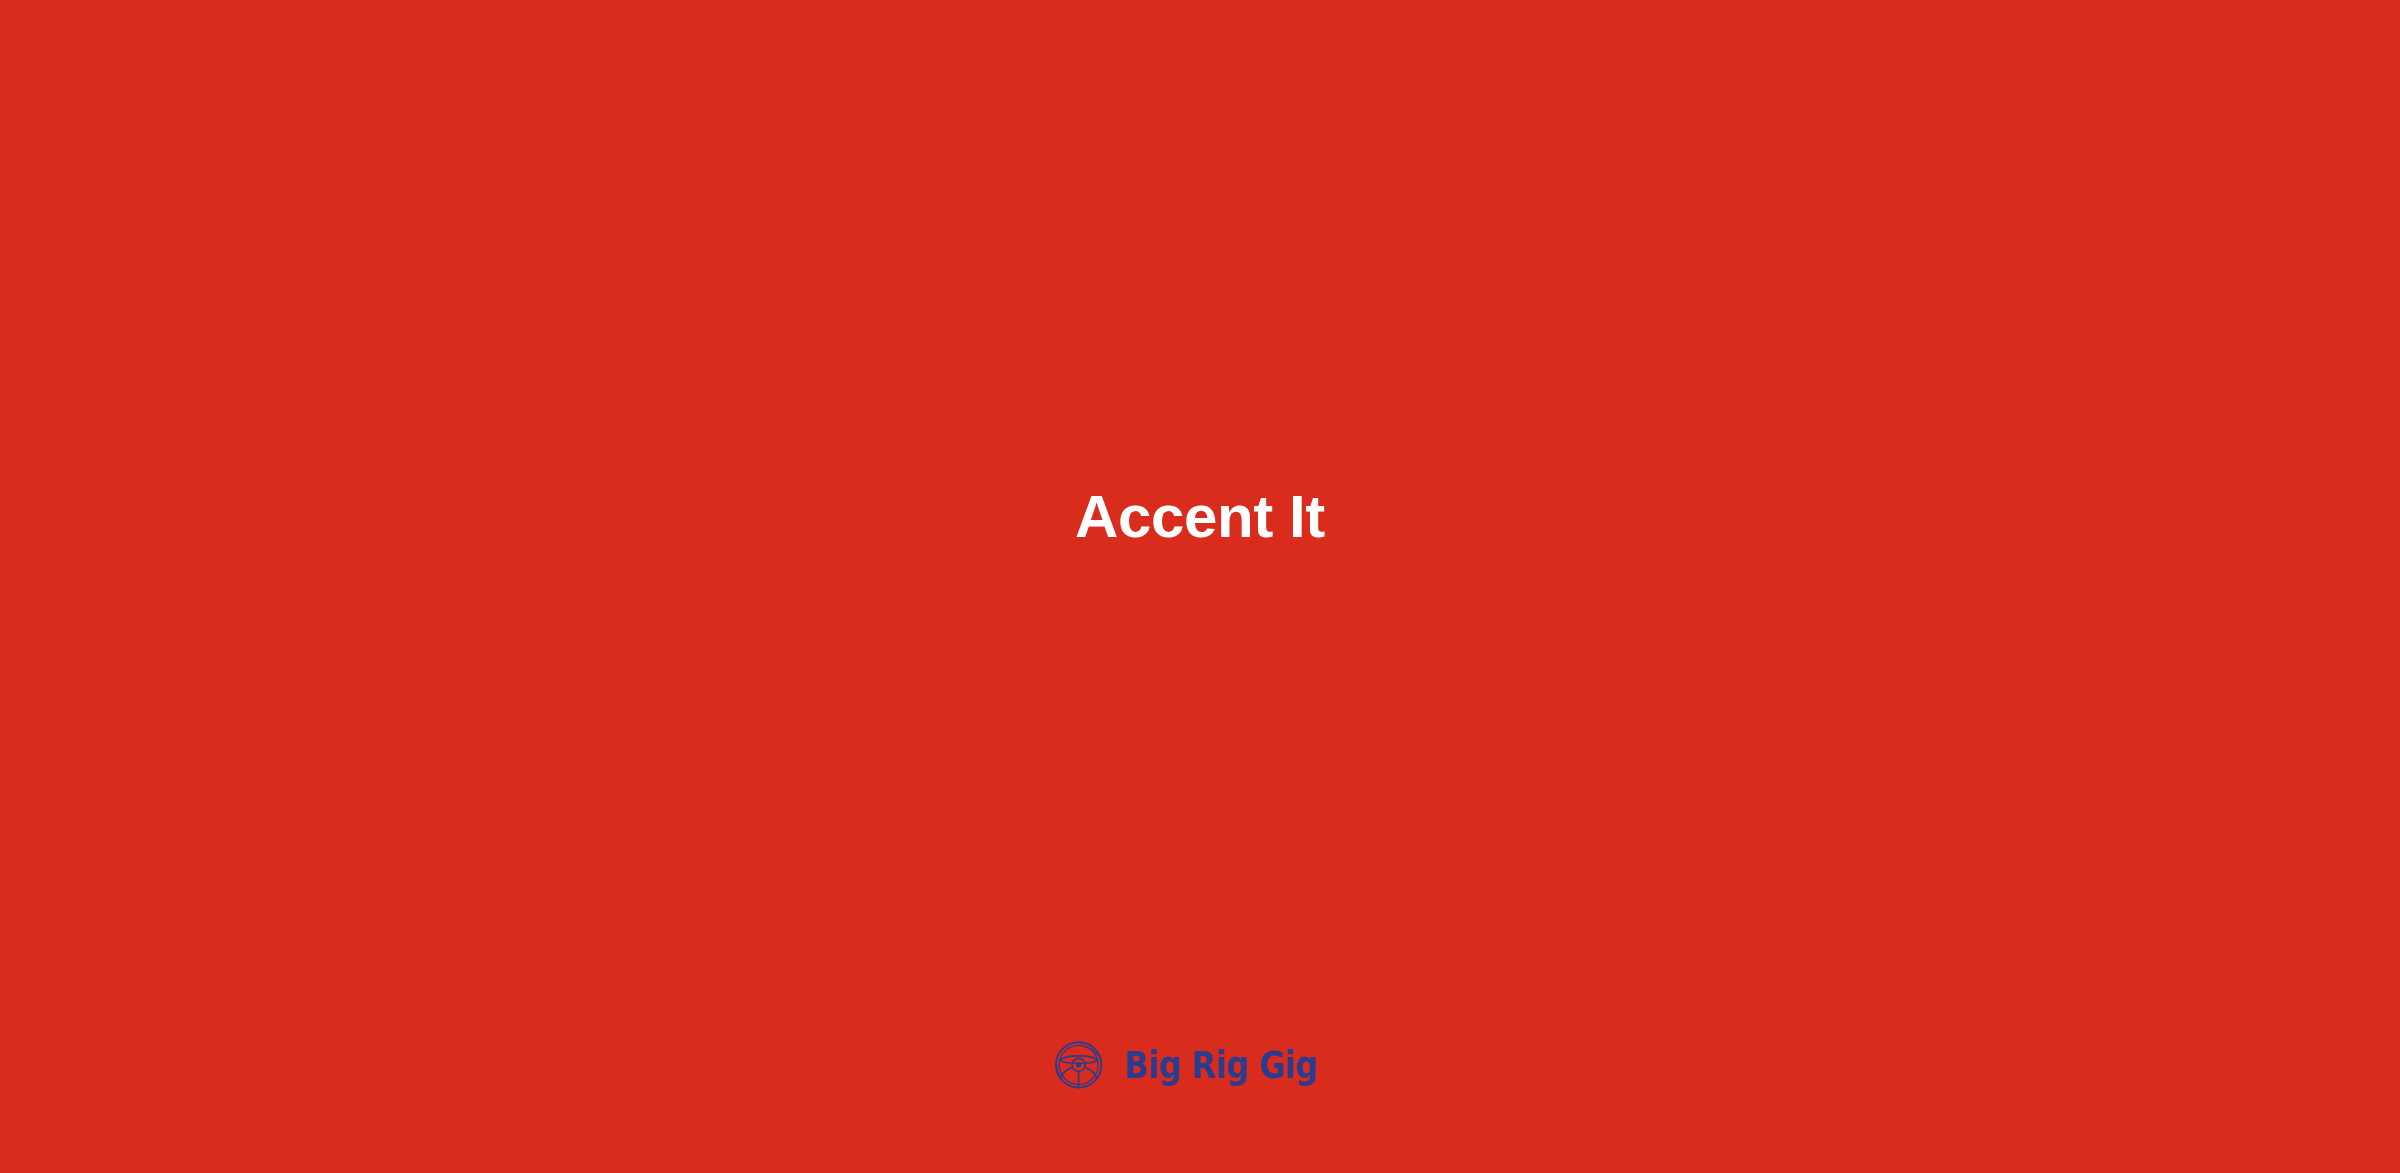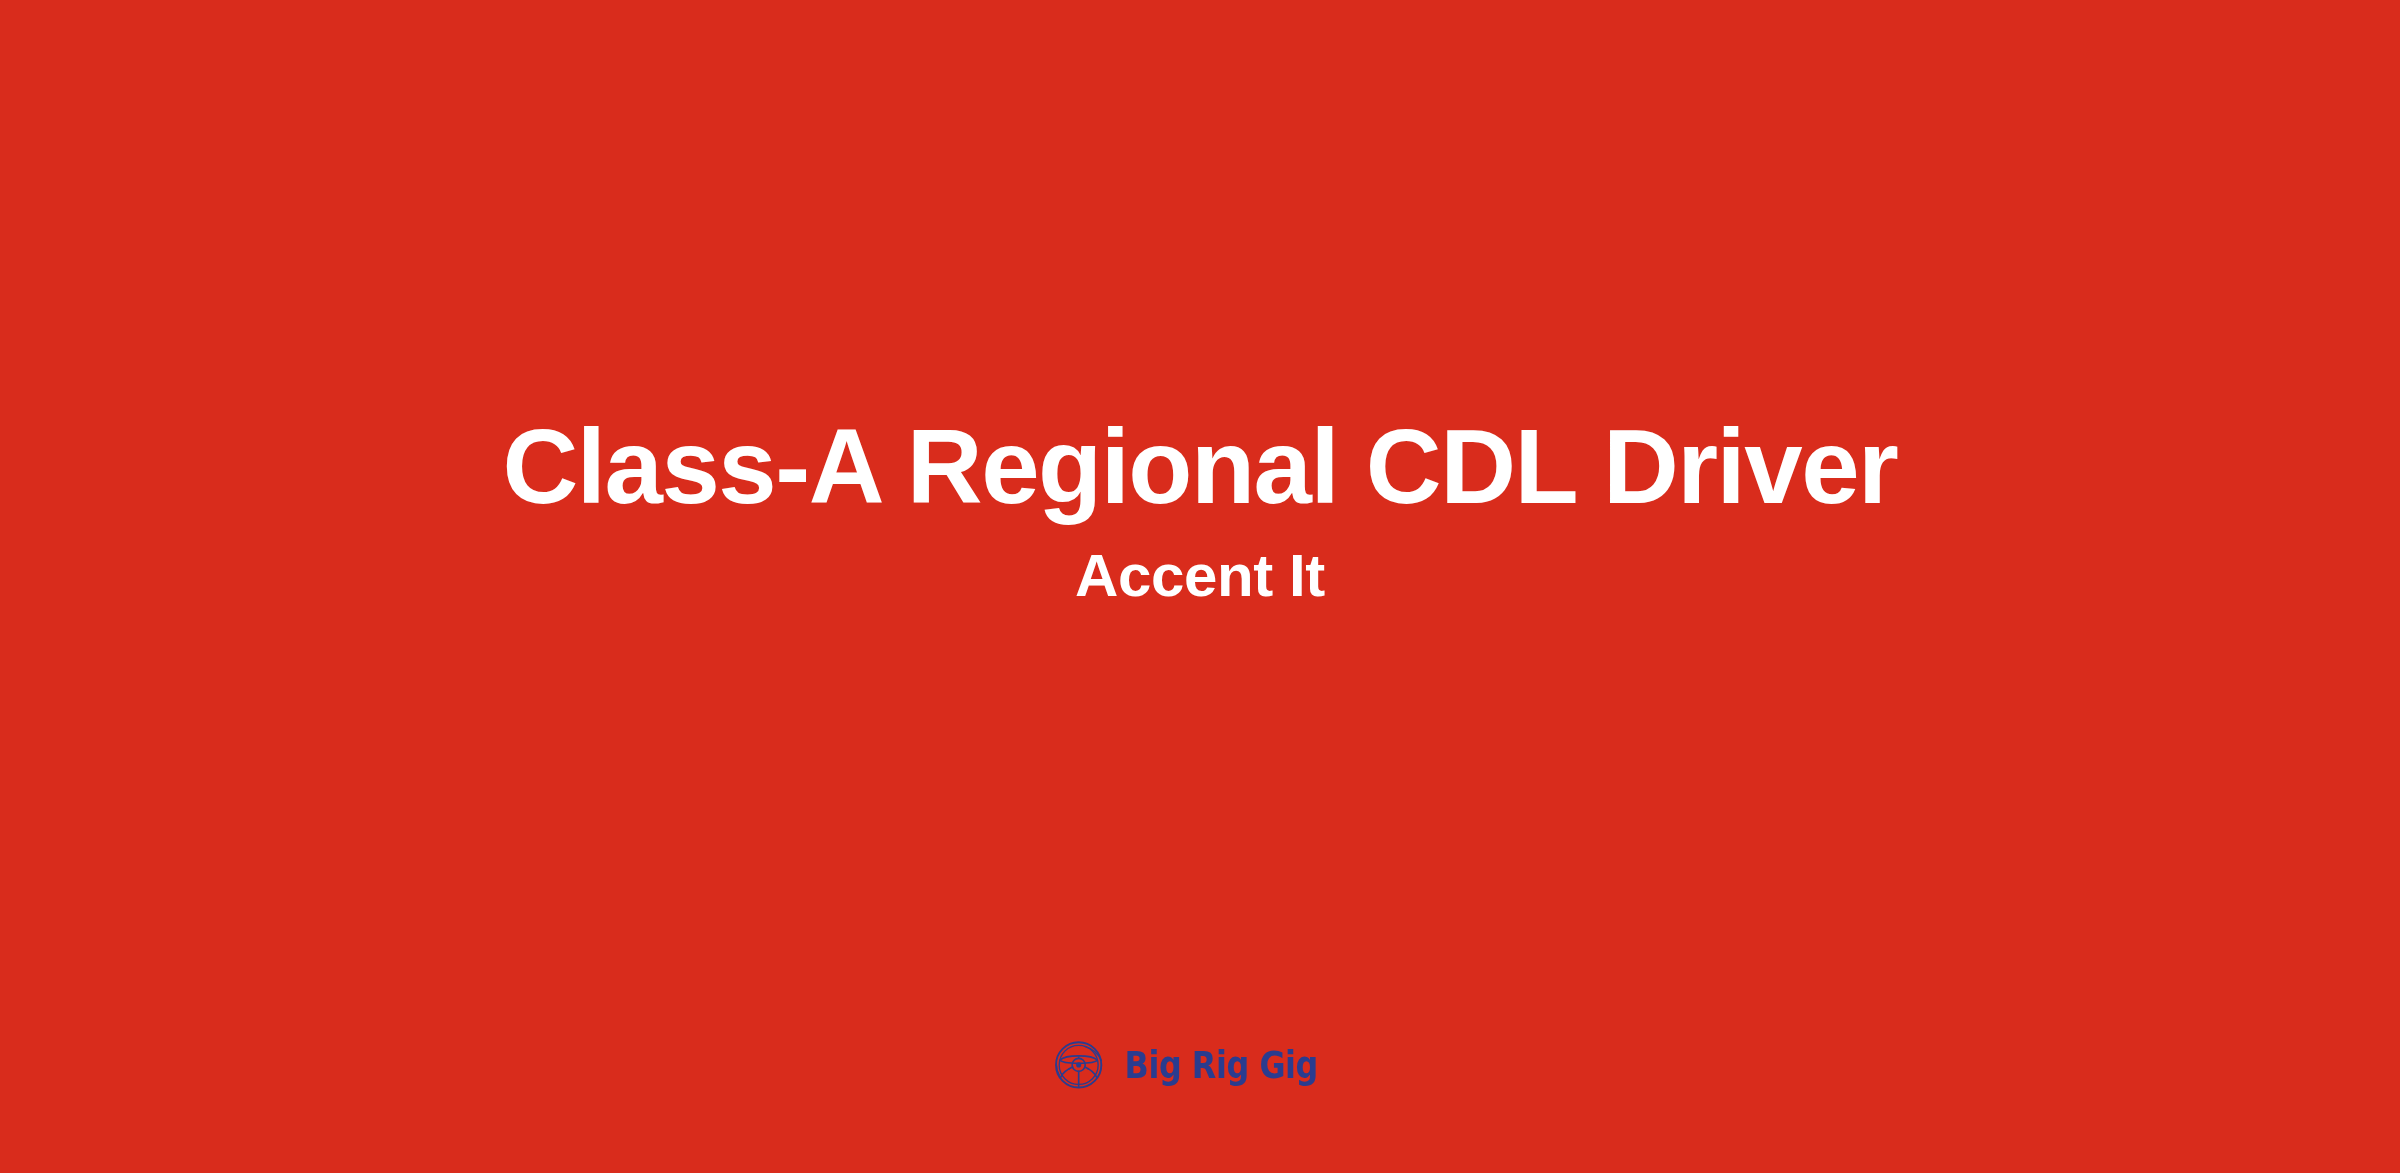--- a/index.html
+++ b/index.html
@@ -98,21 +98,20 @@
     white-space: nowrap;
     padding-top: 2px;
   }
 </style>
 </head>
 <body>
 
 <div class="card">
 
   <div class="headline-block">
-    <h1 class="job-title">Class-A Regional CDL Driver</h1>
     <div class="company-name">Accent It</div>
   </div>
 
   <div class="brand-lockup">
     <span class="brand-mark">
       <svg viewBox="0 0 64 64" width="58" height="58" aria-hidden="true">
         <g fill="none" stroke="#2a3c8f" stroke-width="2.1" stroke-linecap="round" stroke-linejoin="round">
           <circle cx="31" cy="33" r="25"></circle>
           <circle cx="31" cy="33" r="21.5" stroke-width="1.5"></circle>
           <path d="M10.5 27.5 C17 21.5, 45 21.5, 51.5 27.5

